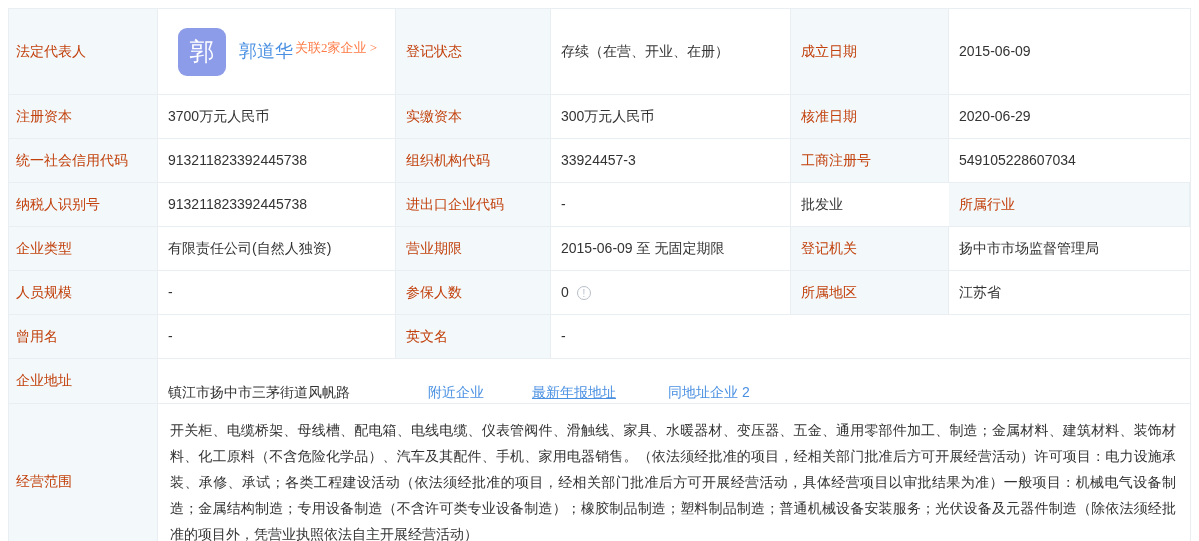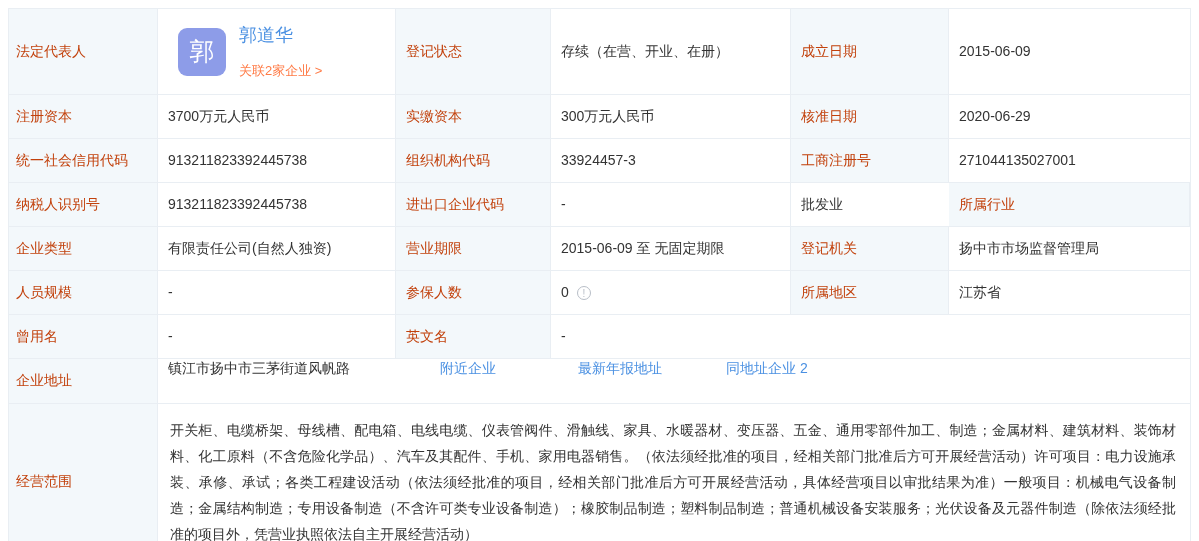--- a/index.html
+++ b/index.html
@@ -47,41 +47,41 @@
   .rep-cell{gap:13px;padding-left:20px;}
   .avatar{
     width:48px;height:48px;
     border-radius:9px;
     background:var(--avatar);
     color:#fff;
     font-size:25px;
     display:flex;align-items:center;justify-content:center;
     flex:0 0 auto;
   }
-  .rep-info{display:flex;flex-direction:column;gap:14px;}
+  .rep-info{display:flex;gap:2px;}
   .rep-name{color:var(--link);font-size:18px;cursor:pointer;text-decoration:none;}
-  .rep-related{color:var(--orange);font-size:13px;cursor:pointer;}
+  .rep-related{color:var(--orange);font-size:13px;cursor:pointer;font-family:Liberation Serif, serif;}
   
   .insured{display:flex;align-items:center;gap:8px;}
   .info-icon{
     width:14px;height:14px;
     border:1px solid var(--muted);
     border-radius:50%;
     color:var(--muted);
     font-size:10px;
     line-height:14px;
     text-align:center;
     display:inline-block;
     cursor:pointer;
   }
   
-  .addr-links{display:flex;align-items:flex-start;gap:12px;}
+  .addr-links{display:flex;align-items:flex-end;}
   .addr-link{color:var(--link);cursor:pointer;white-space:nowrap;padding-left:48px;}
   .ml-30{margin-left:30px;}
-  .ml-22{margin-left:22px;}
+  .ml-22{text-decoration:underline;}
   .ml-14{margin-left:4px;}
   
   .scope-cell{
     align-items:flex-start;
     padding:13px 14px 13px 12px;
   }
   .scope-text{
     line-height:26px;
     text-align:justify;
   }
@@ -109,21 +109,21 @@
   <div class="cell c-label">实缴资本</div>
   <div class="cell">300万元人民币</div>
   <div class="cell c-label">核准日期</div>
   <div class="cell col-end">2020-06-29</div>
 
   <div class="cell c-label first">统一社会信用代码</div>
   <div class="cell">913211823392445738</div>
   <div class="cell c-label">组织机构代码</div>
   <div class="cell">33924457-3</div>
   <div class="cell c-label">工商注册号</div>
-  <div class="cell col-end">271044135027001</div>
+  <div class="cell col-end">549105228607034</div>
 
   <div class="cell c-label first">纳税人识别号</div>
   <div class="cell">913211823392445738</div>
   <div class="cell c-label">进出口企业代码</div>
   <div class="cell">-</div>
   <div class="cell col-end">批发业</div>
   <div class="cell c-label">所属行业</div>
 
   <div class="cell c-label first">企业类型</div>
   <div class="cell">有限责任公司(自然人独资)</div>

